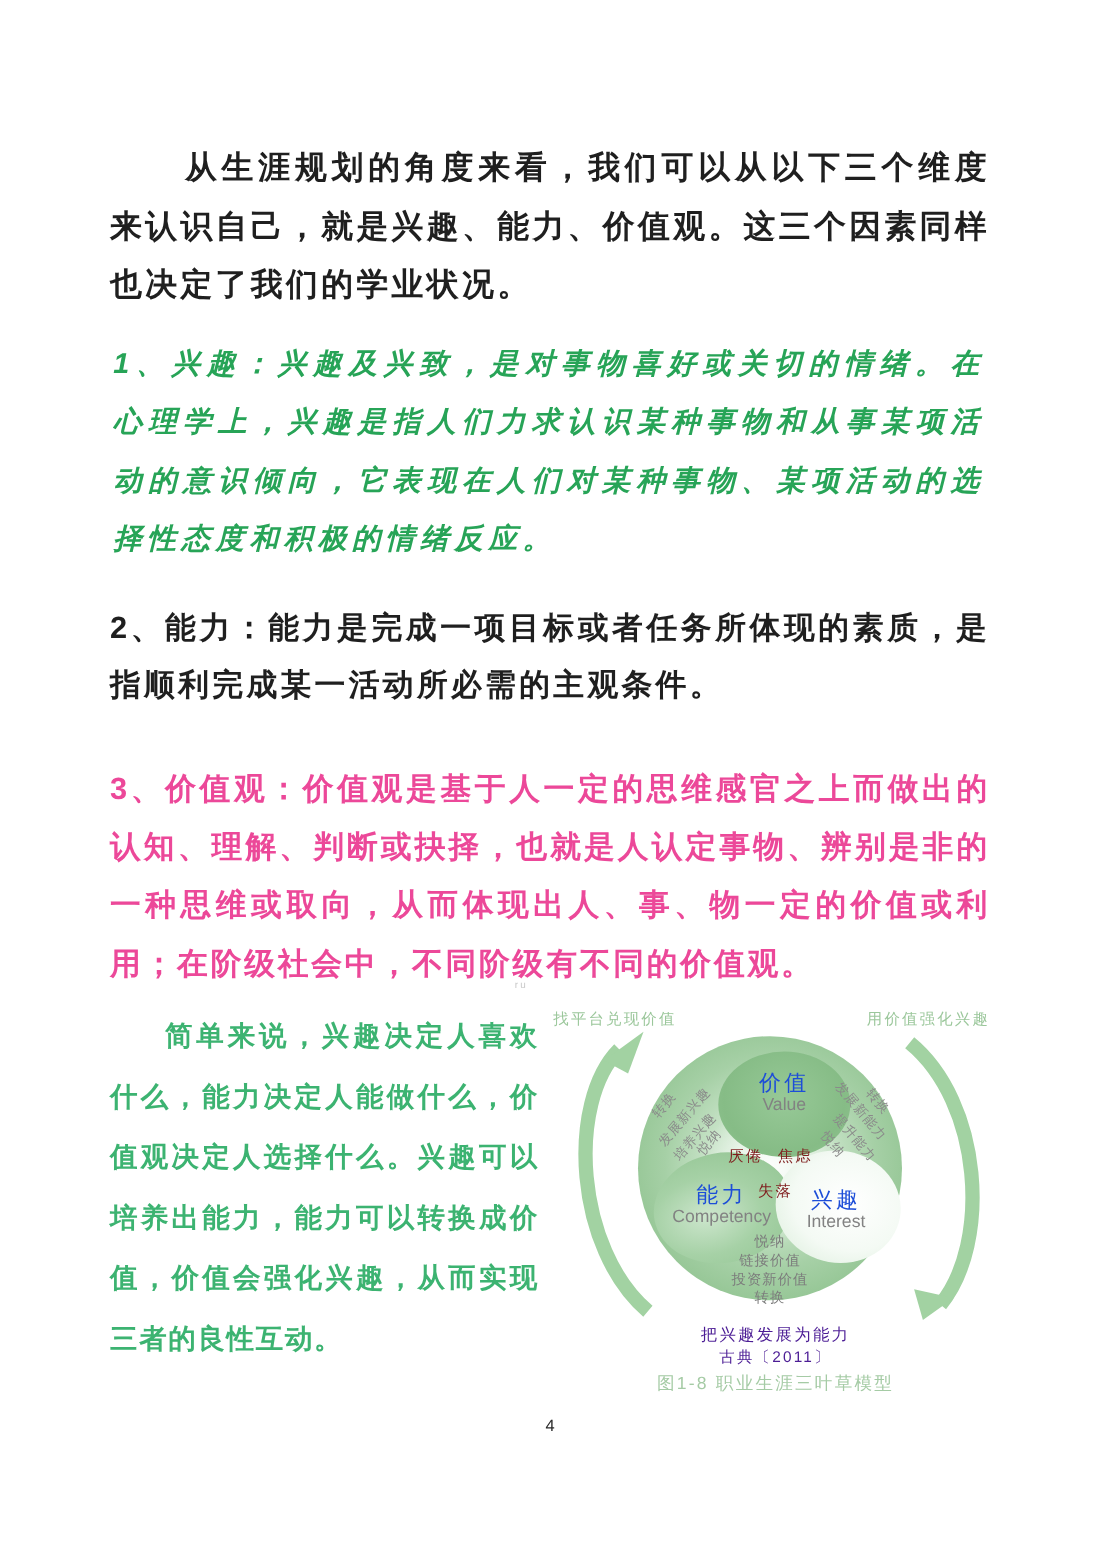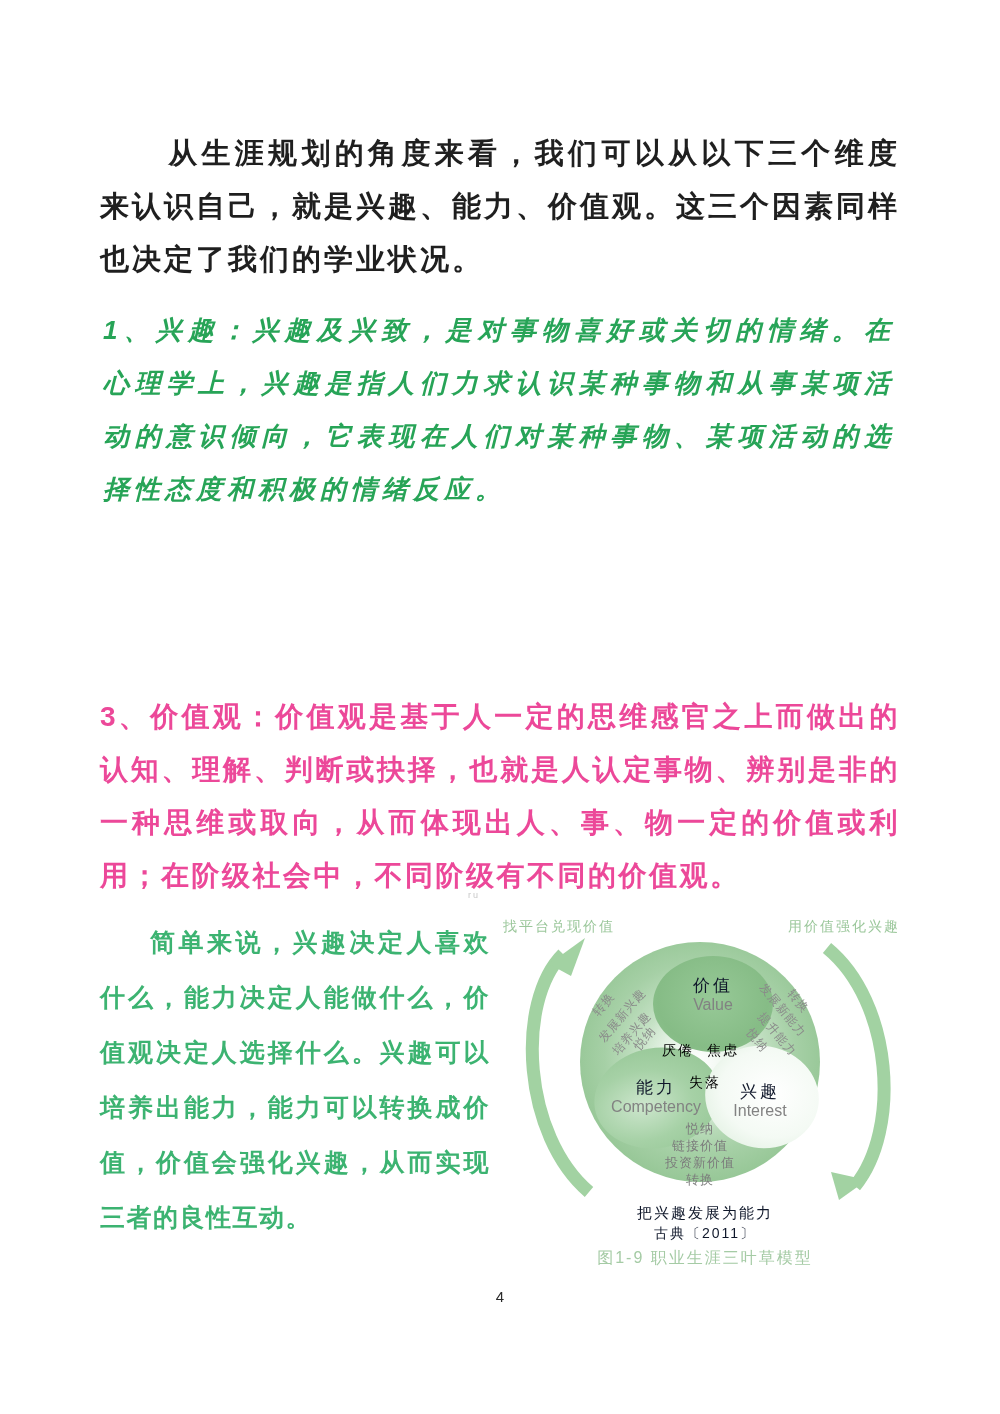--- a/index.html
+++ b/index.html
@@ -77,27 +77,27 @@
     left: 99px; top: 136px; width: 126px; height: 100px;
     transform: rotate(-10deg);
     background: radial-gradient(ellipse at 38% 55%, #cde6cd 0%, #a6d1a6 45%, #8fc28f 100%);
   }
   .leaf-interest {
     left: 210px; top: 134px; width: 114px; height: 102px;
     transform: rotate(10deg);
     background: radial-gradient(ellipse at 58% 45%, #ffffff 0%, #f4faf4 55%, #d9ecd9 100%);
   }
   .leaf-label { position: absolute; text-align: center; line-height: 19px; }
-  .leaf-label .zh { display: block; font-size: 17px; color: #0f172a; letter-spacing: 3px; }
+  .leaf-label .zh { display: block; font-size: 20px; color: #1d4ed8; letter-spacing: 3px; }
   .leaf-label .en { display: block; font-size: 16px; color: #828282; }
   .lab-value { left: 158px; top: 64px; width: 120px; }
   .lab-competency { left: 96px; top: 166px; width: 130px; }
   .lab-interest { left: 205px; top: 170px; width: 120px; }
 
-  .emotion { position: absolute; font-size: 14px; color: #000000; letter-spacing: 2px; width: 50px; text-align: center; }
+  .emotion { position: absolute; font-size: 14px; color: #7f1d1d; letter-spacing: 2px; width: 50px; text-align: center; }
   .emo-left { left: 158px; top: 130px; }
   .emo-right { left: 203px; top: 130px; }
   .emo-center { left: 185px; top: 162px; }
 
   .arc-label {
     position: absolute; font-size: 12px; color: #8a8a8a;
     letter-spacing: 1px; white-space: nowrap;
   }
   .arc-l { transform: rotate(-50deg); }
   .arc-r { transform: rotate(50deg); }
@@ -112,21 +112,21 @@
 
   .bottom-stack {
     position: absolute; left: 130px; top: 208px; width: 150px;
     text-align: center; font-size: 13px; color: #7c7c7c;
     line-height: 17px; letter-spacing: 1px;
   }
   .bottom-stack span { display: block; }
 
   .fig-bottom {
     position: absolute; left: 110px; width: 200px; text-align: center;
-    color: #0f172a; letter-spacing: 2px; white-space: nowrap;
+    color: #4c1d95; letter-spacing: 2px; white-space: nowrap;
   }
   .fb1 { top: 292px; font-size: 15px; }
   .fb2 { top: 313px; font-size: 14px; }
   .fig-caption {
     position: absolute; left: 95px; top: 336px; width: 230px;
     text-align: center; font-size: 16px; color: #a5cba5;
     letter-spacing: 2px; white-space: nowrap;
   }
   .swoosh { position: absolute; }
   .swoosh.sl { left: 24px; top: 24px; }
@@ -134,20 +134,21 @@
 </style>
 </head>
 <body>
 
 <div class="page">
 
   <p class="para p-intro">从生涯规划的角度来看，我们可以从以下三个维度来认识自己，就是兴趣、能力、价值观。这三个因素同样也决定了我们的学业状况。</p>
 
   <p class="para p-item1">1、兴趣：兴趣及兴致，是对事物喜好或关切的情绪。在心理学上，兴趣是指人们力求认识某种事物和从事某项活动的意识倾向，它表现在人们对某种事物、某项活动的选择性态度和积极的情绪反应。</p>
 
+  <p class="para p-item2">2、能力：能力是完成一项目标或者任务所体现的素质，是指顺利完成某一活动所必需的主观条件。</p>
 
   <p class="para p-item3">3、价值观：价值观是基于人一定的思维感官之上而做出的认知、理解、判断或抉择，也就是人认定事物、辨别是非的一种思维或取向，从而体现出人、事、物一定的价值或利用；在阶级社会中，不同阶级有不同的价值观。</p>
 
   <p class="para p-summary">简单来说，兴趣决定人喜欢什么，能力决定人能做什么，价值观决定人选择什么。兴趣可以培养出能力，能力可以转换成价值，价值会强化兴趣，从而实现三者的良性互动。</p>
 
   <span class="artifact">ru</span>
 
   <div class="figure">
 
     <div class="fig-toplabel tl">找平台兑现价值</div>
@@ -196,18 +197,18 @@
 
     <div class="bottom-stack">
       <span>悦纳</span>
       <span>链接价值</span>
       <span>投资新价值</span>
       <span>转换</span>
     </div>
 
     <div class="fig-bottom fb1">把兴趣发展为能力</div>
     <div class="fig-bottom fb2">古典〔2011〕</div>
-    <div class="fig-caption">图1-9  职业生涯三叶草模型</div>
+    <div class="fig-caption">图1-8  职业生涯三叶草模型</div>
   </div>
 
   <div class="page-number">4</div>
 
 </div>
 
 </body></html>

